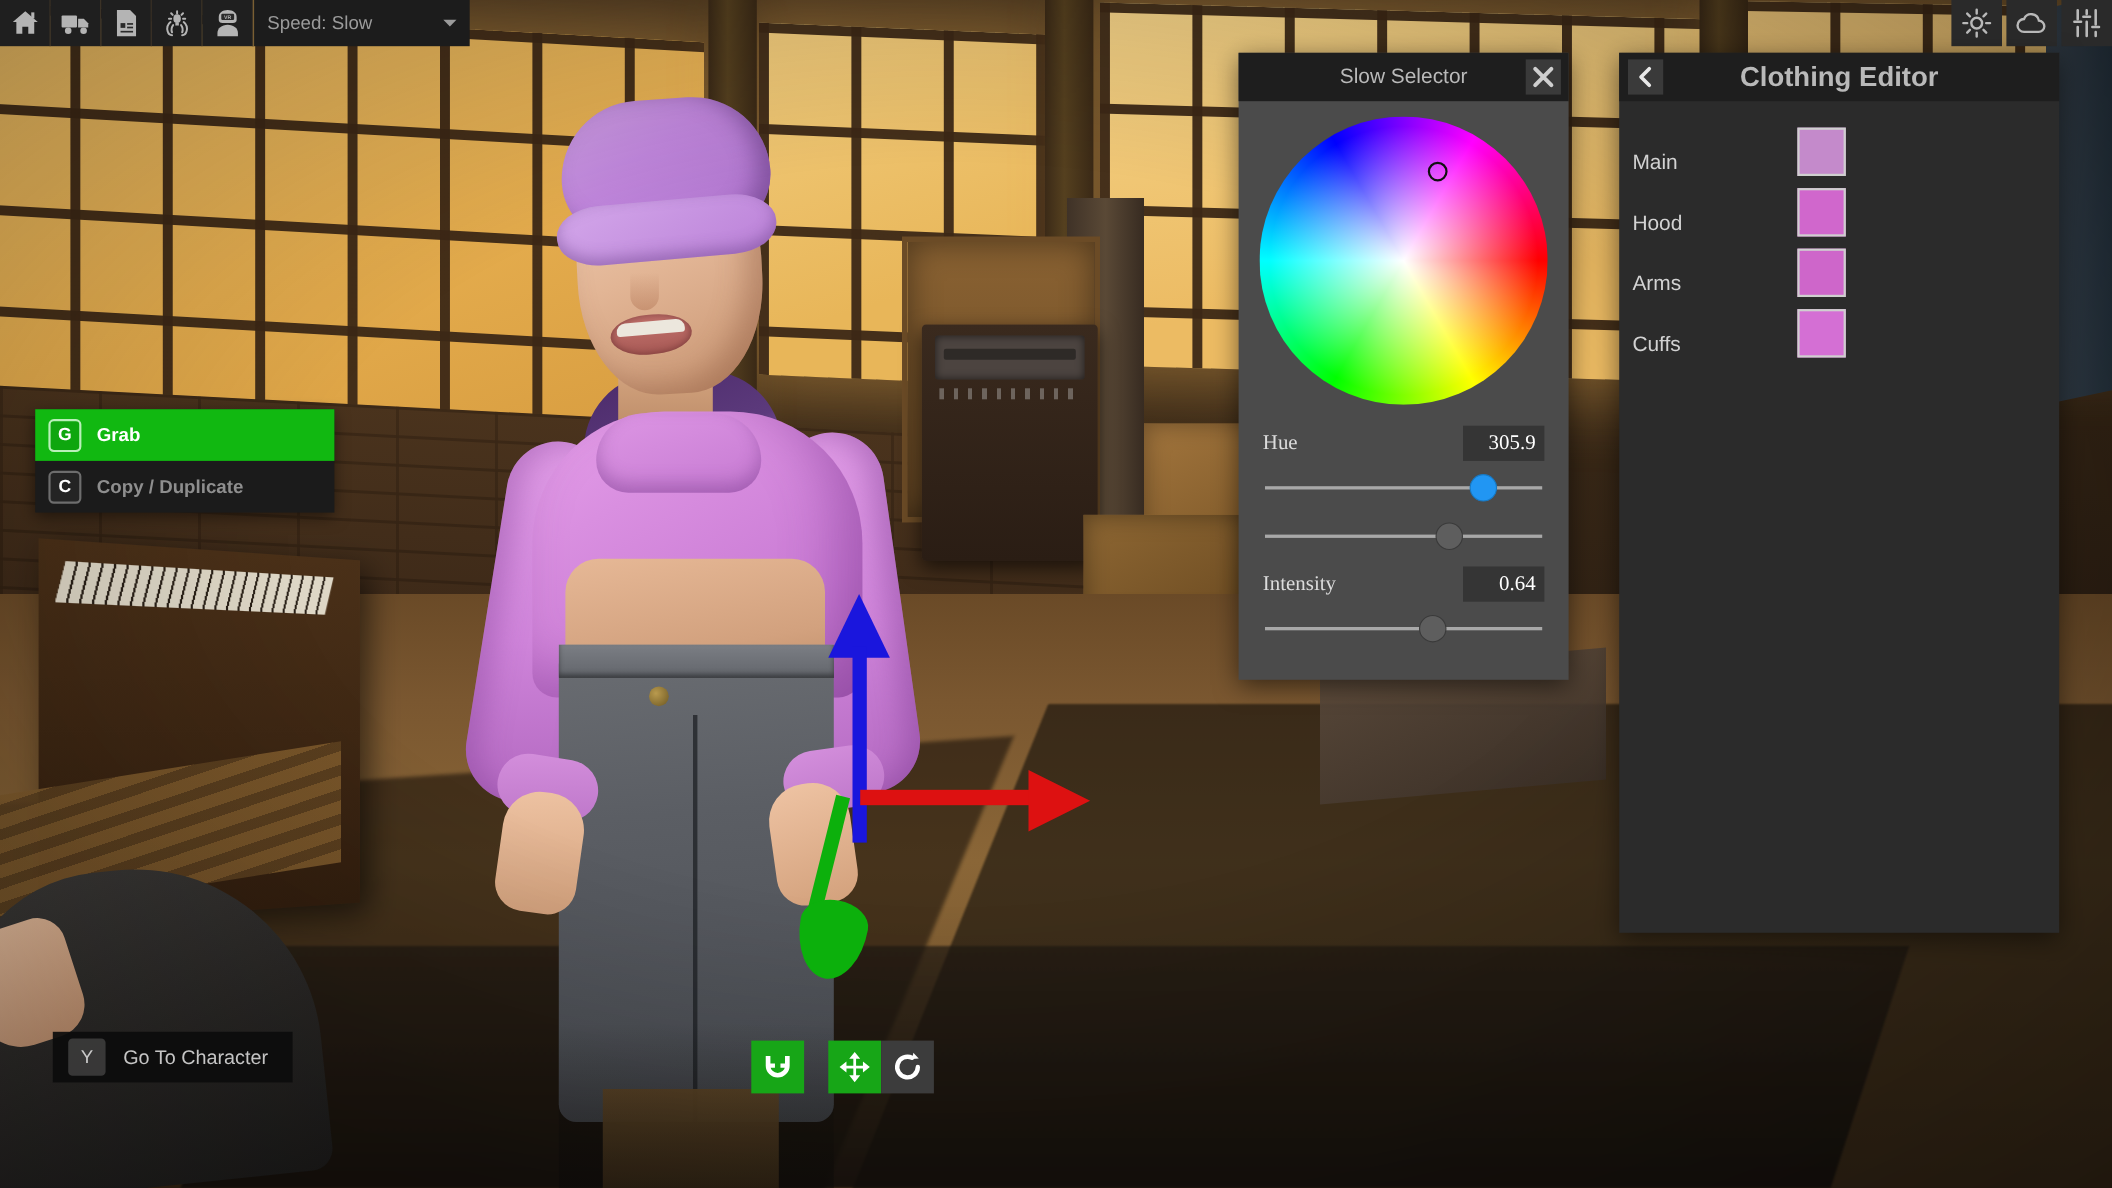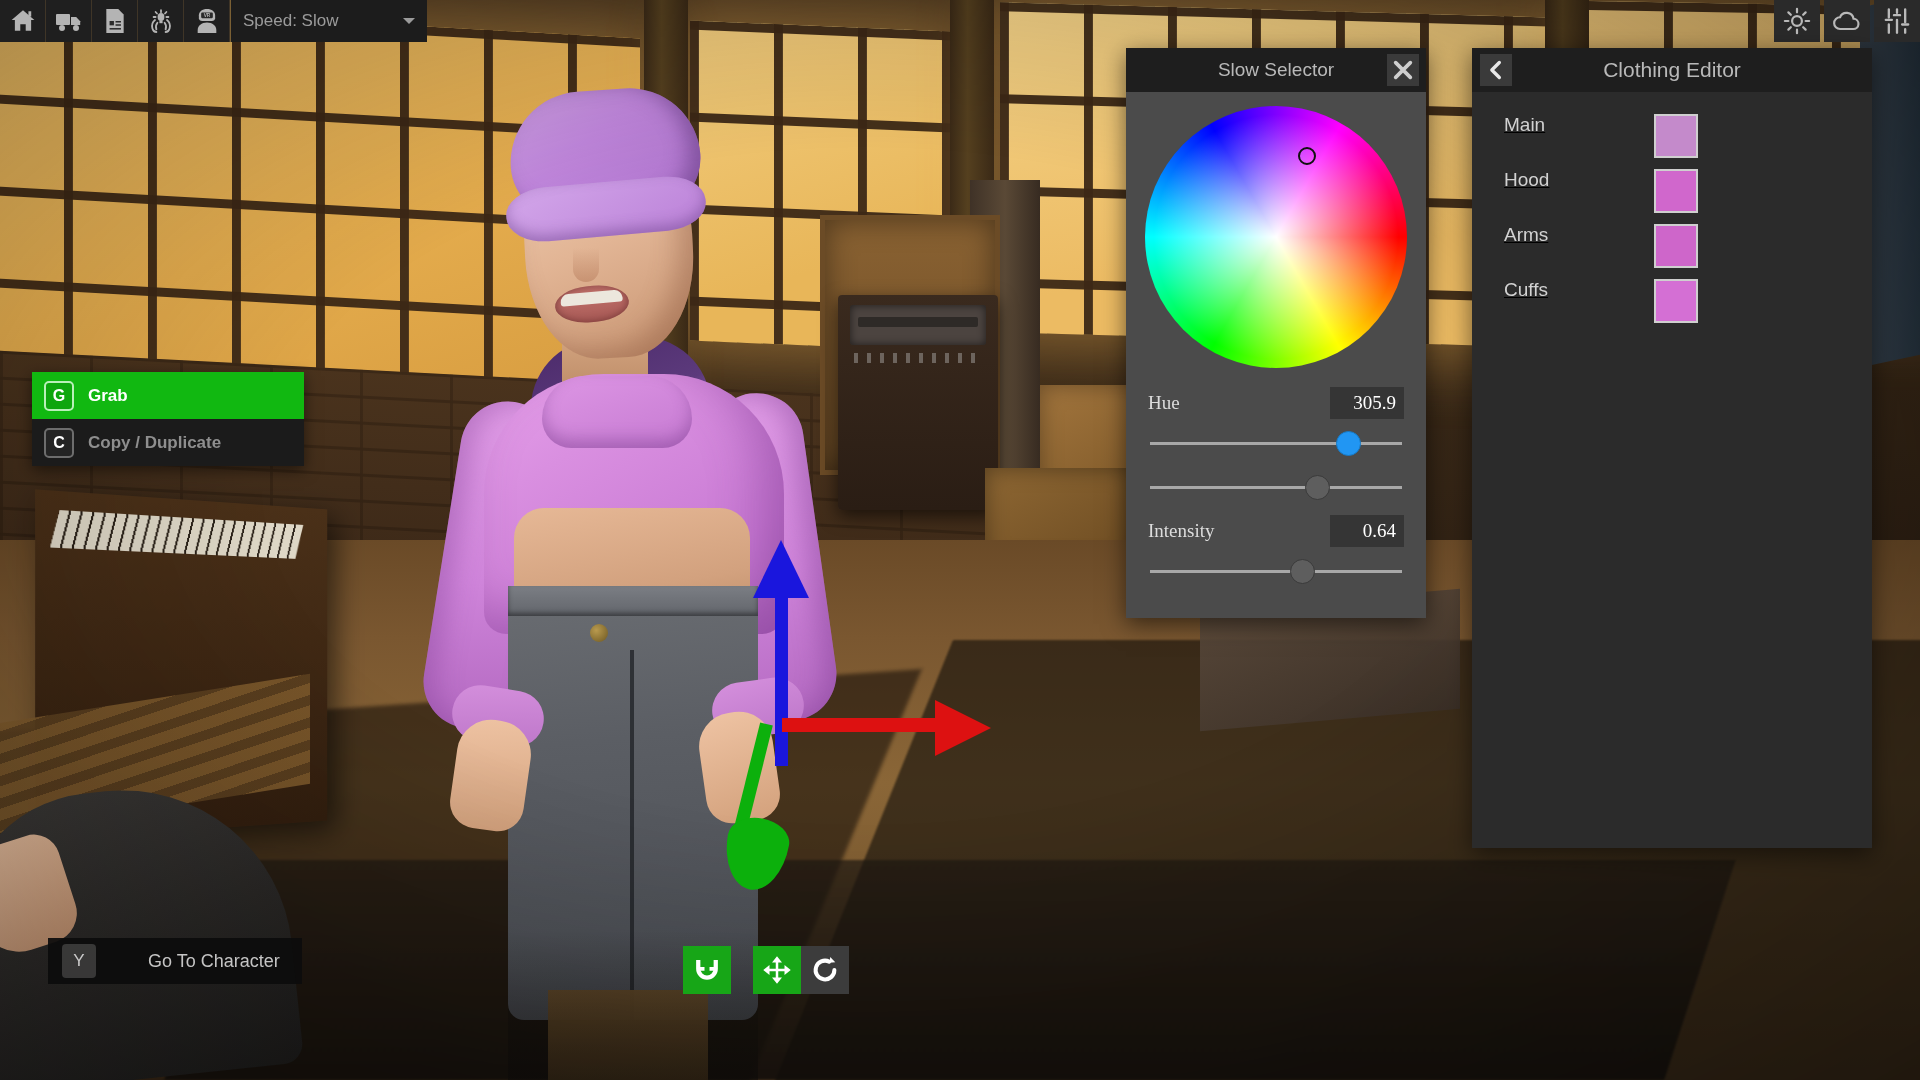--- a/index.html
+++ b/index.html
@@ -288,21 +288,21 @@
     color:#fff; font-size:16px; font-weight:bold; background:#242424; }
   .ctx-row.sel .ctx-key { border-color:#b9f0b9; background:#0ea60e; }
   .ctx-label { font-size:17px; color:#8e8e8e; font-weight:bold; }
   .ctx-row.sel .ctx-label { color:#ffffff; }
 
   
   .hint { position:absolute; left:48px; top:938px; height:46px; background:#0c0c0c; opacity:.92;
     display:flex; align-items:center; gap:16px; padding:0 22px 0 14px; }
   .hint-key { width:34px; height:34px; background:#3a3a3a; border-radius:4px; color:#d8d8d8;
     display:flex; align-items:center; justify-content:center; font-size:17px; }
-  .hint-label { color:#d3d3d3; font-size:18px;margin-left:36px; }
+  .hint-label { color:#d3d3d3; font-size:18px; }
 
   
   .cspanel { position:absolute; left:1126px; top:48px; width:300px; height:570px;
     background:#4b4b4b; box-shadow:0 6px 22px rgba(0,0,0,.55); }
   .cs-title { height:44px; background:#1e1e1e; display:flex; align-items:center;
     justify-content:center; position:relative; }
   .cs-title-text { color:#b9b9b9; font-size:19px; }
   .cs-close { position:absolute; right:7px; top:6px; width:32px; height:32px; background:#3a3a3a;
     display:flex; align-items:center; justify-content:center; color:#cfcfcf; font-size:26px; line-height:1; }
   .wheel-wrap { display:flex; justify-content:center; margin-top:14px; }
@@ -327,26 +327,26 @@
   .cs-thumb { position:absolute; top:5px; width:25px; height:25px; border-radius:50%;
     border:1px solid #2e2e2e; }
   .cs-thumb.hue { background:#2196f3; border-color:#1779c4; }
   .cs-thumb.gray { background:#5e5e5e; border-color:#3a3a3a; }
 
   
   .cepanel { position:absolute; left:1472px; top:48px; width:400px; height:800px;
     background:#2b2b2b; box-shadow:0 6px 22px rgba(0,0,0,.5); }
   .ce-title { height:44px; background:#1e1e1e; display:flex; align-items:center;
     justify-content:center; position:relative; }
-  .ce-title-text { color:#b9b9b9; font-size:21px; }
+  .ce-title-text { color:#b9b9b9; font-size:25px;font-weight:bold; }
   .ce-back { position:absolute; left:8px; top:6px; width:32px; height:32px; background:#3a3a3a;
     display:flex; align-items:center; justify-content:center; color:#e0e0e0;
     font-size:22px; font-weight:bold; line-height:1; }
   .ce-list { padding-top:22px; }
-  .ce-row { display:flex; align-items:flex-start; height:46px; margin-bottom:9px; padding-left:32px;text-decoration:underline; }
+  .ce-row { display:flex; align-items:flex-end; height:46px; margin-bottom:9px; padding-left:12px; }
   .ce-row-label { color:#d2d2d2; font-size:19px; width:150px; }
   .ce-swatch { width:44px; height:44px; border:2px solid #cfcfcf; }
 </style>
 </head>
 <body>
 
 <div id="root">
 
   <div class="viewport">
     <div class="wall-back"></div>

